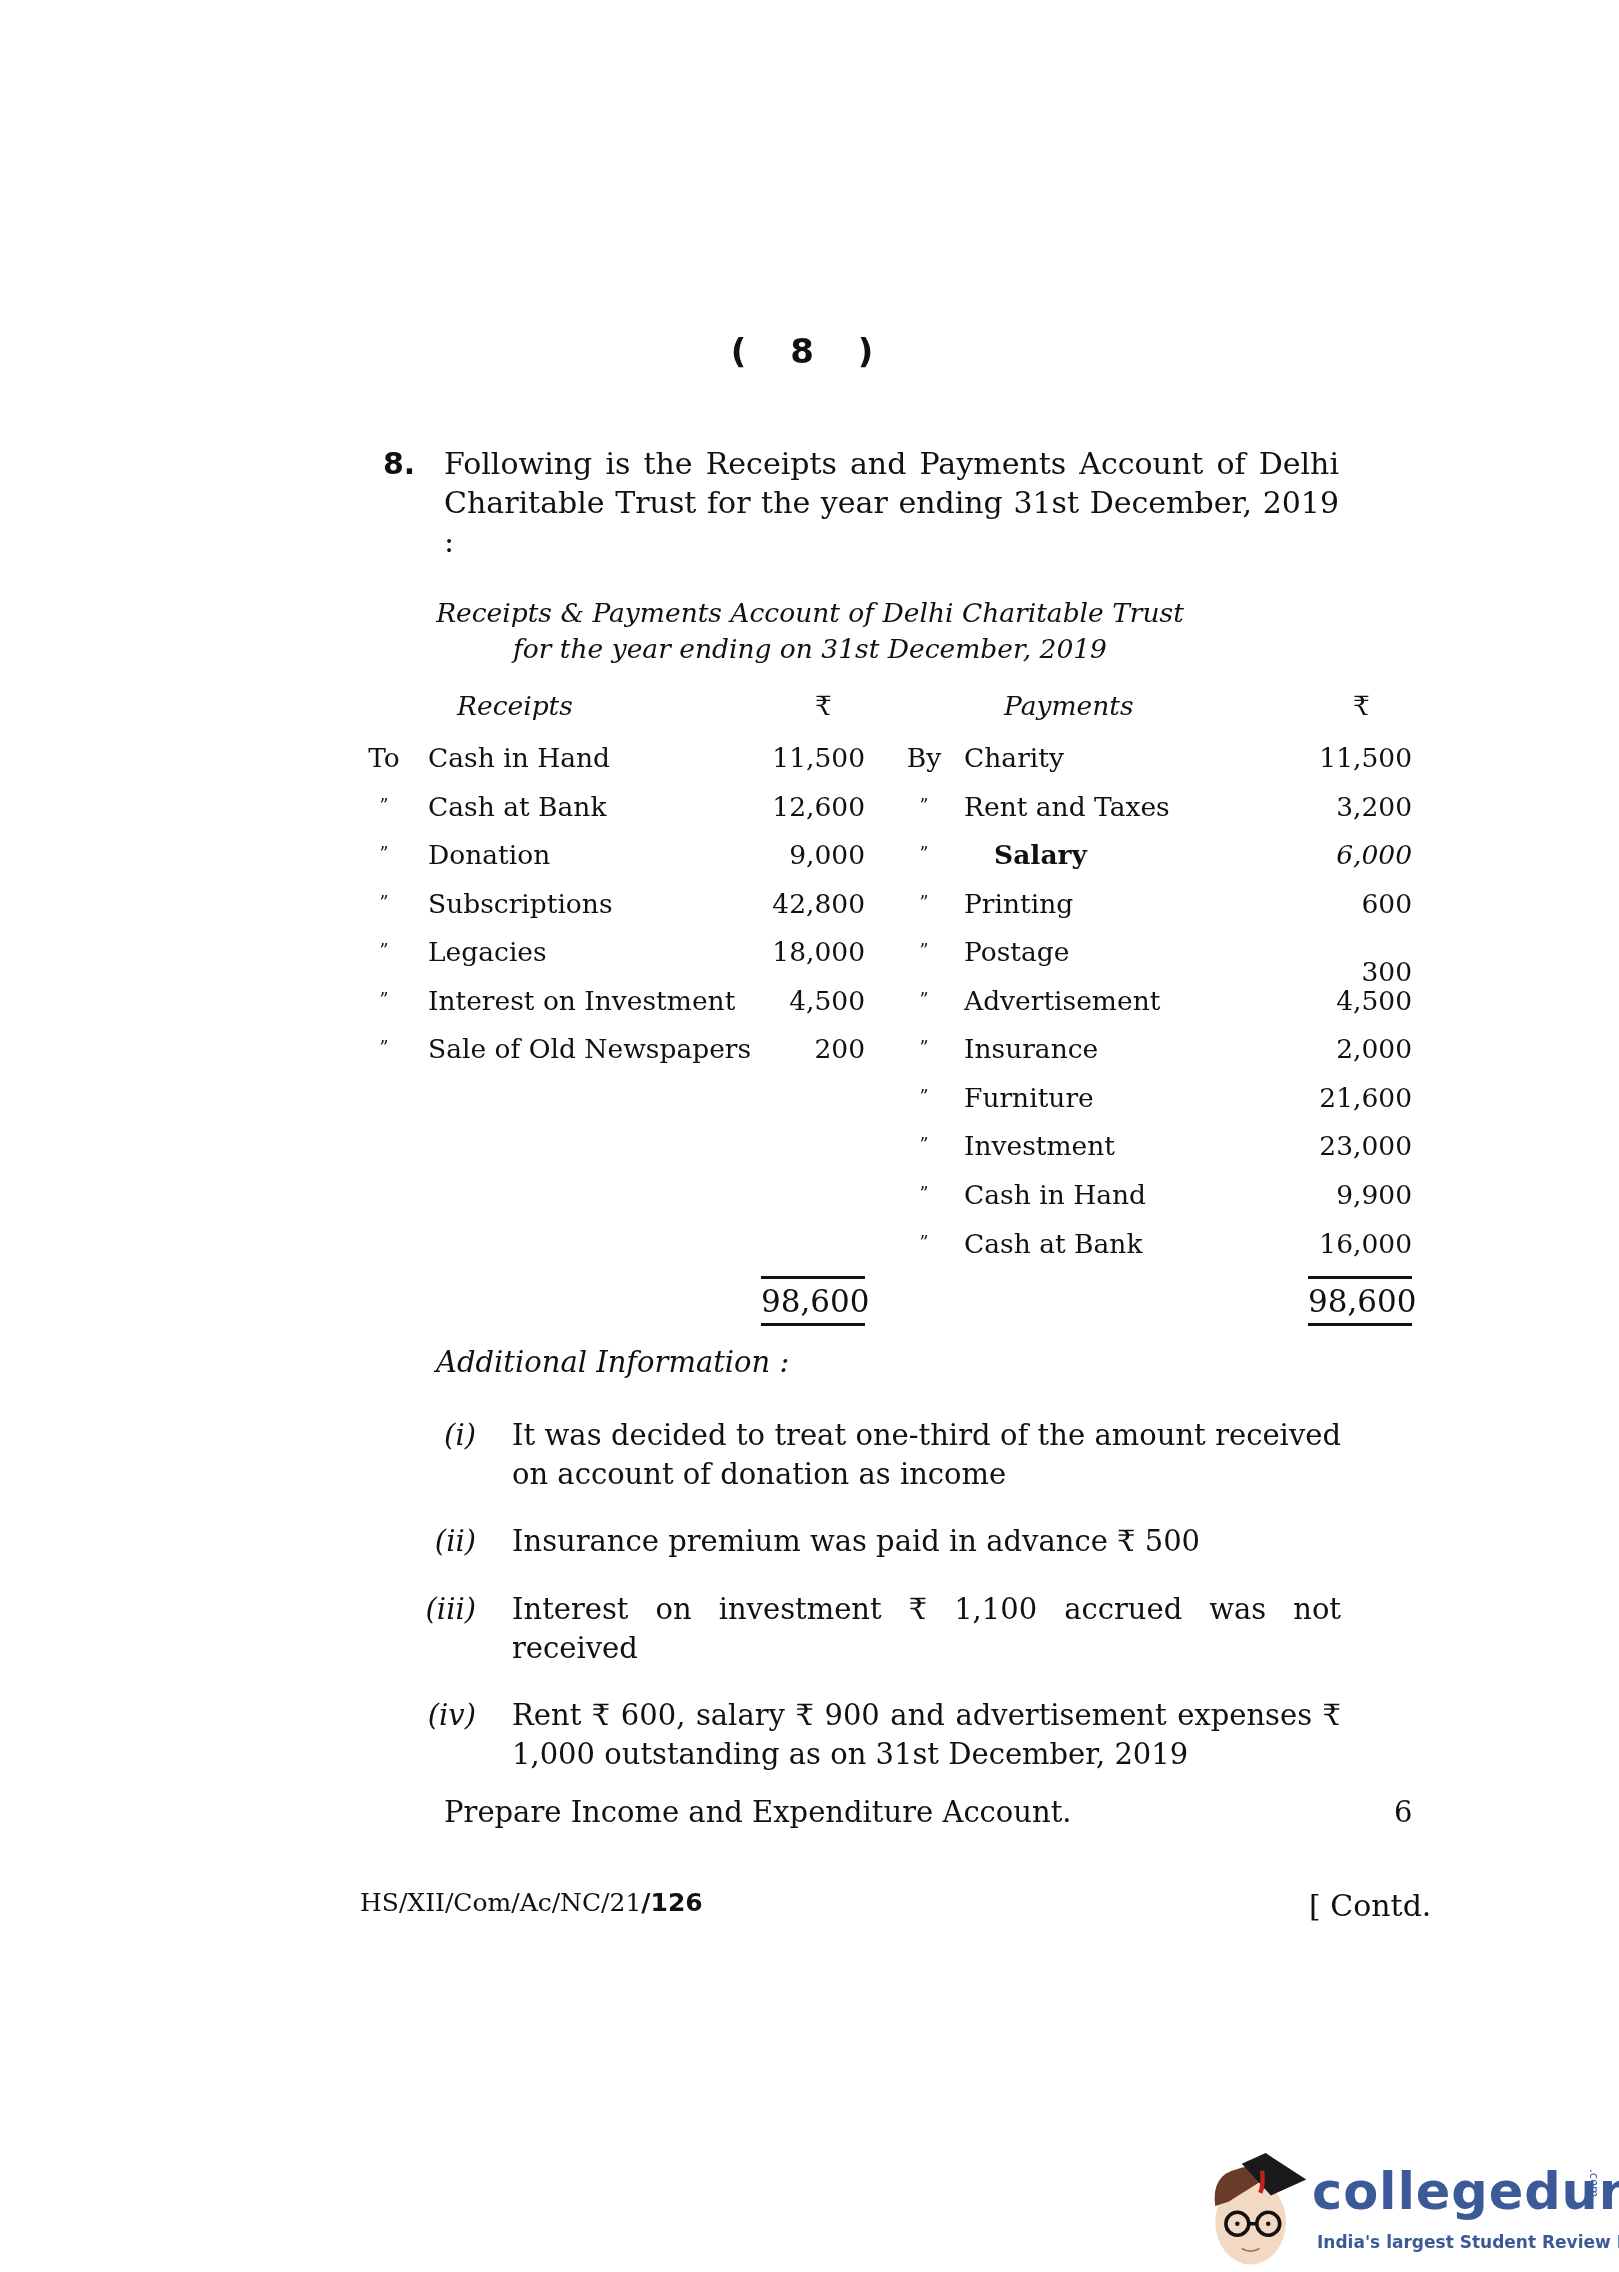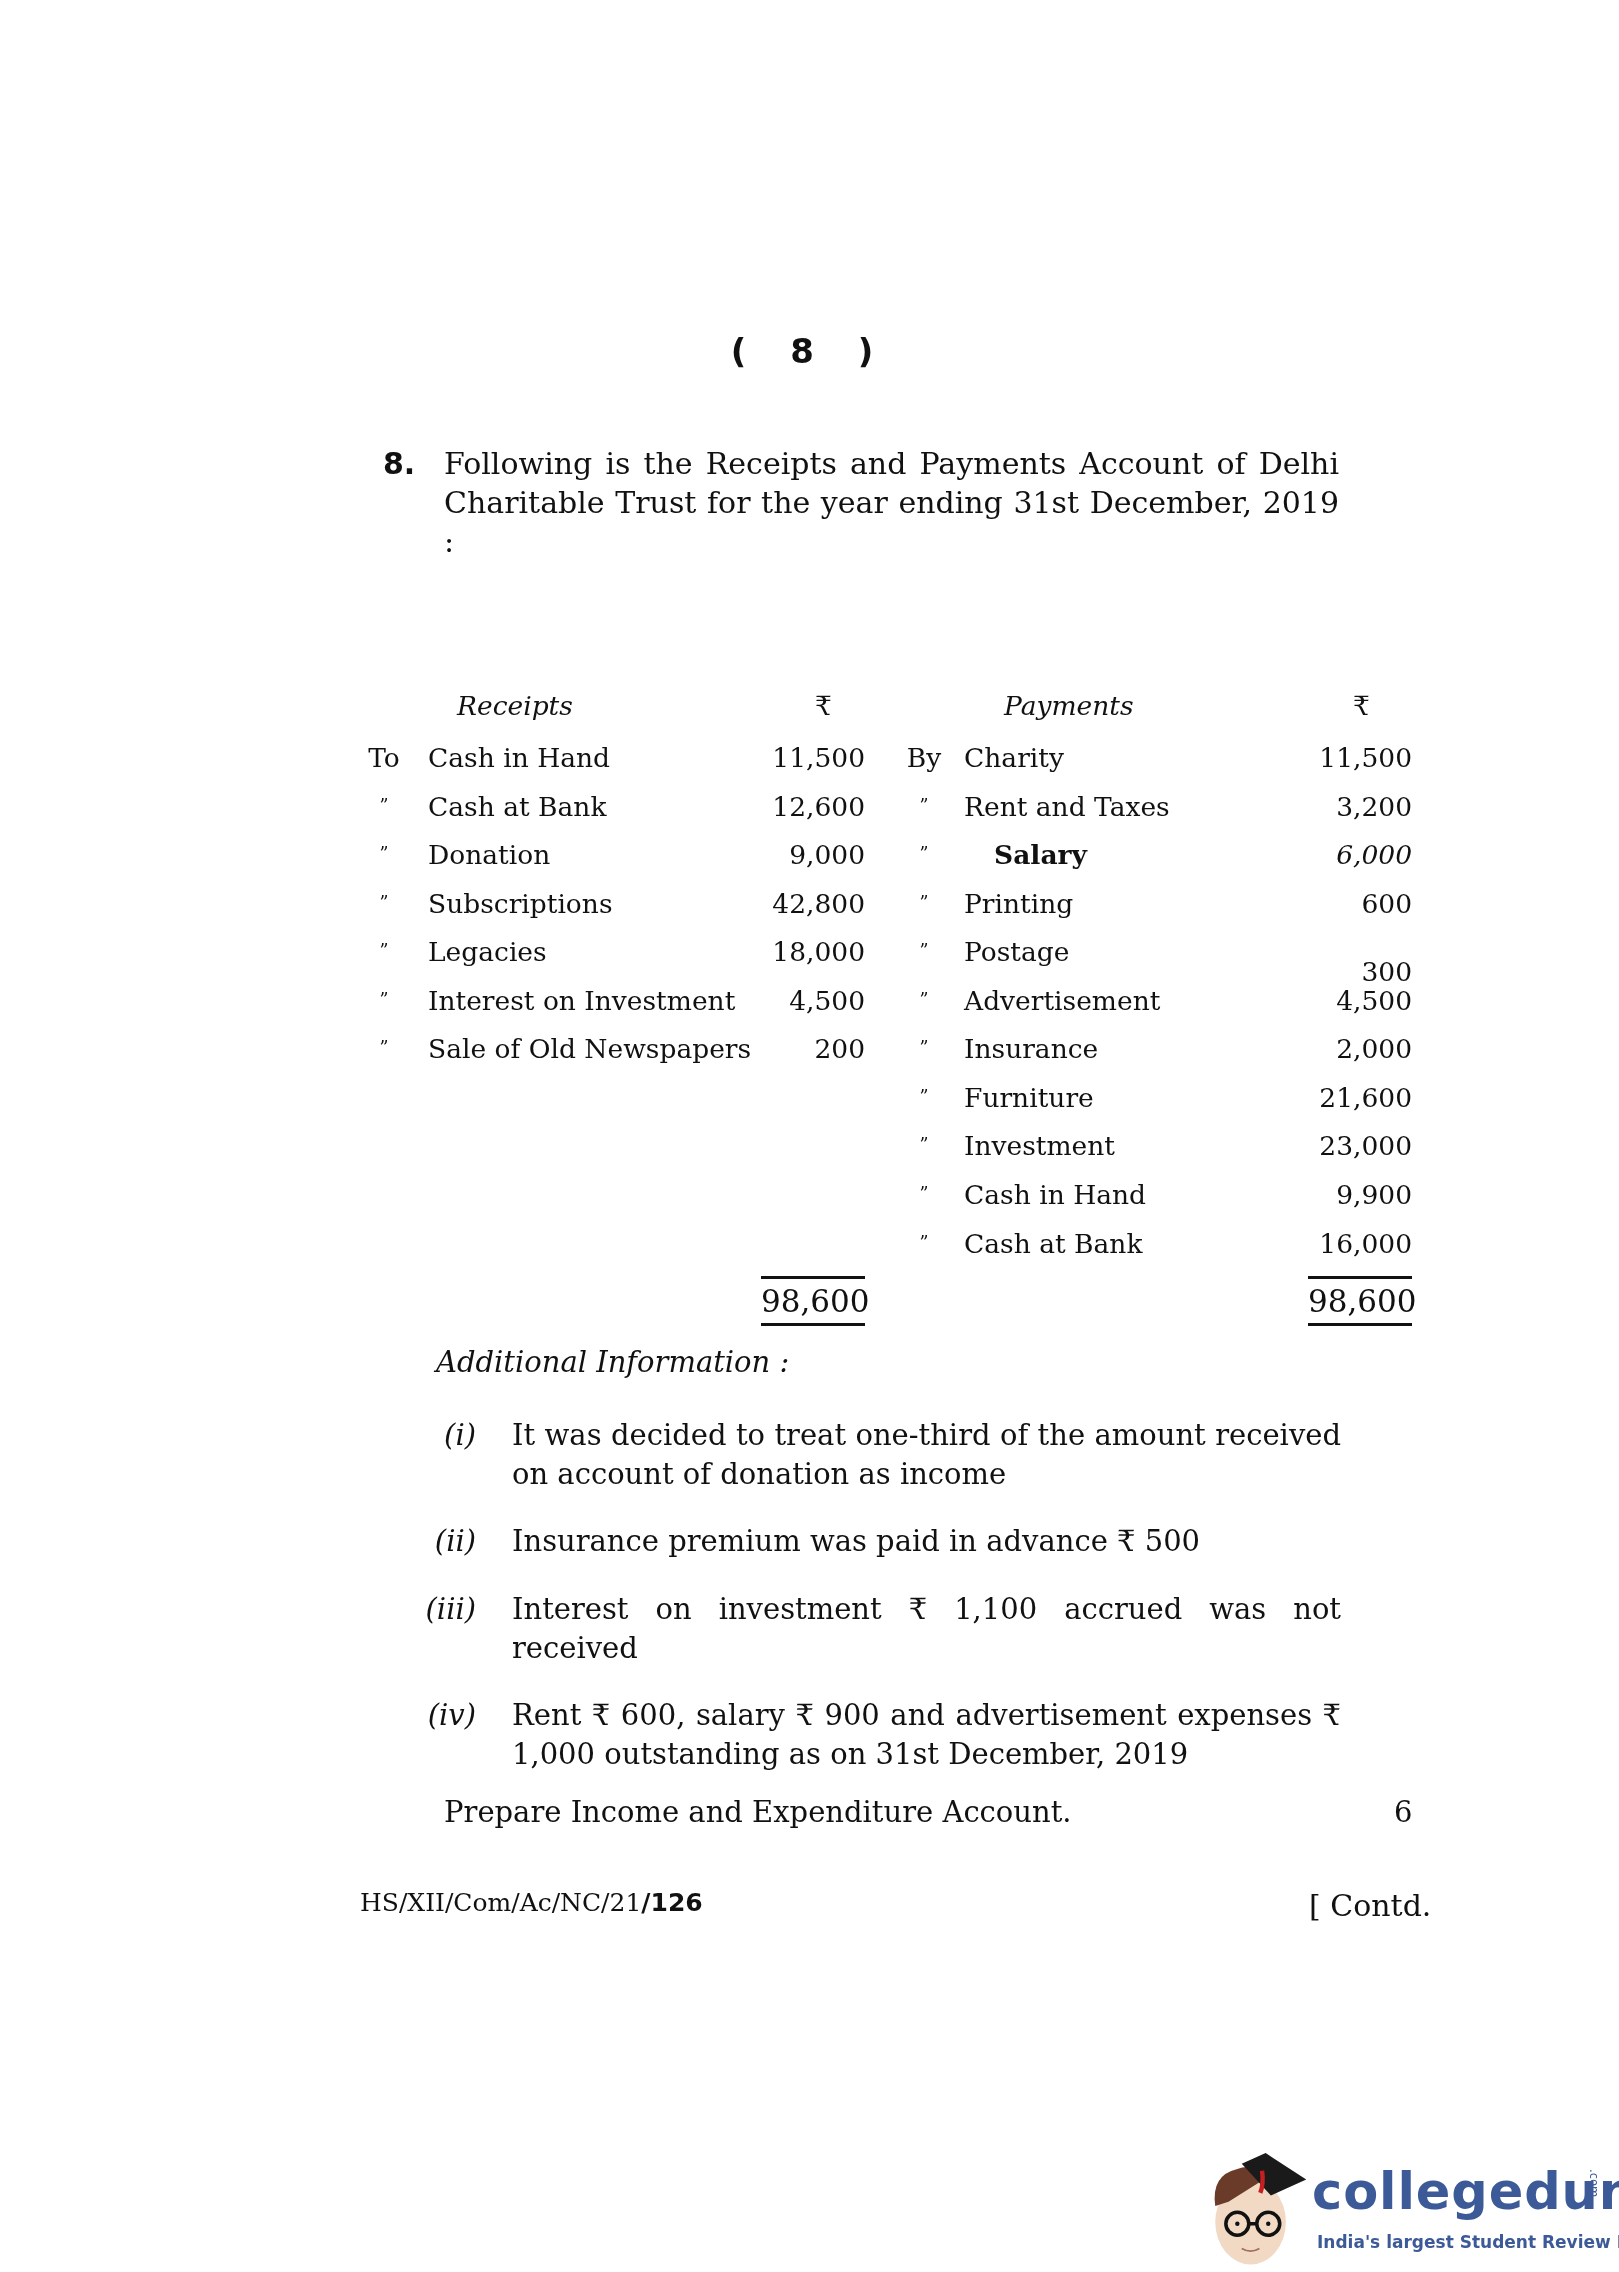--- a/index.html
+++ b/index.html
@@ -37,20 +37,22 @@
 </style>
 </head>
 <body>
 
 <div class="abs pageno">( 8 )</div>
 
 <div class="abs qnum">8.</div>
 <div class="abs qtext">Following is the Receipts and Payments Account of Delhi Charitable Trust for the year ending 31st December, 2019 :</div>
 
 <div class="abs caption">
+  <div>Receipts &amp; Payments Account of Delhi Charitable Trust</div>
+  <div>for the year ending on 31st December, 2019</div>
 </div>
 
 <div class="abs tbl">
 
   <div class="cell" style="left:88px; top:0; font-style:italic;">Receipts</div>
   <div class="cell" style="left:446px; top:0;">₹</div>
   <div class="cell" style="left:635px; top:0; font-style:italic;">Payments</div>
   <div class="cell" style="left:984px; top:0;">₹</div>
 
   <div id="receipts-rows">

